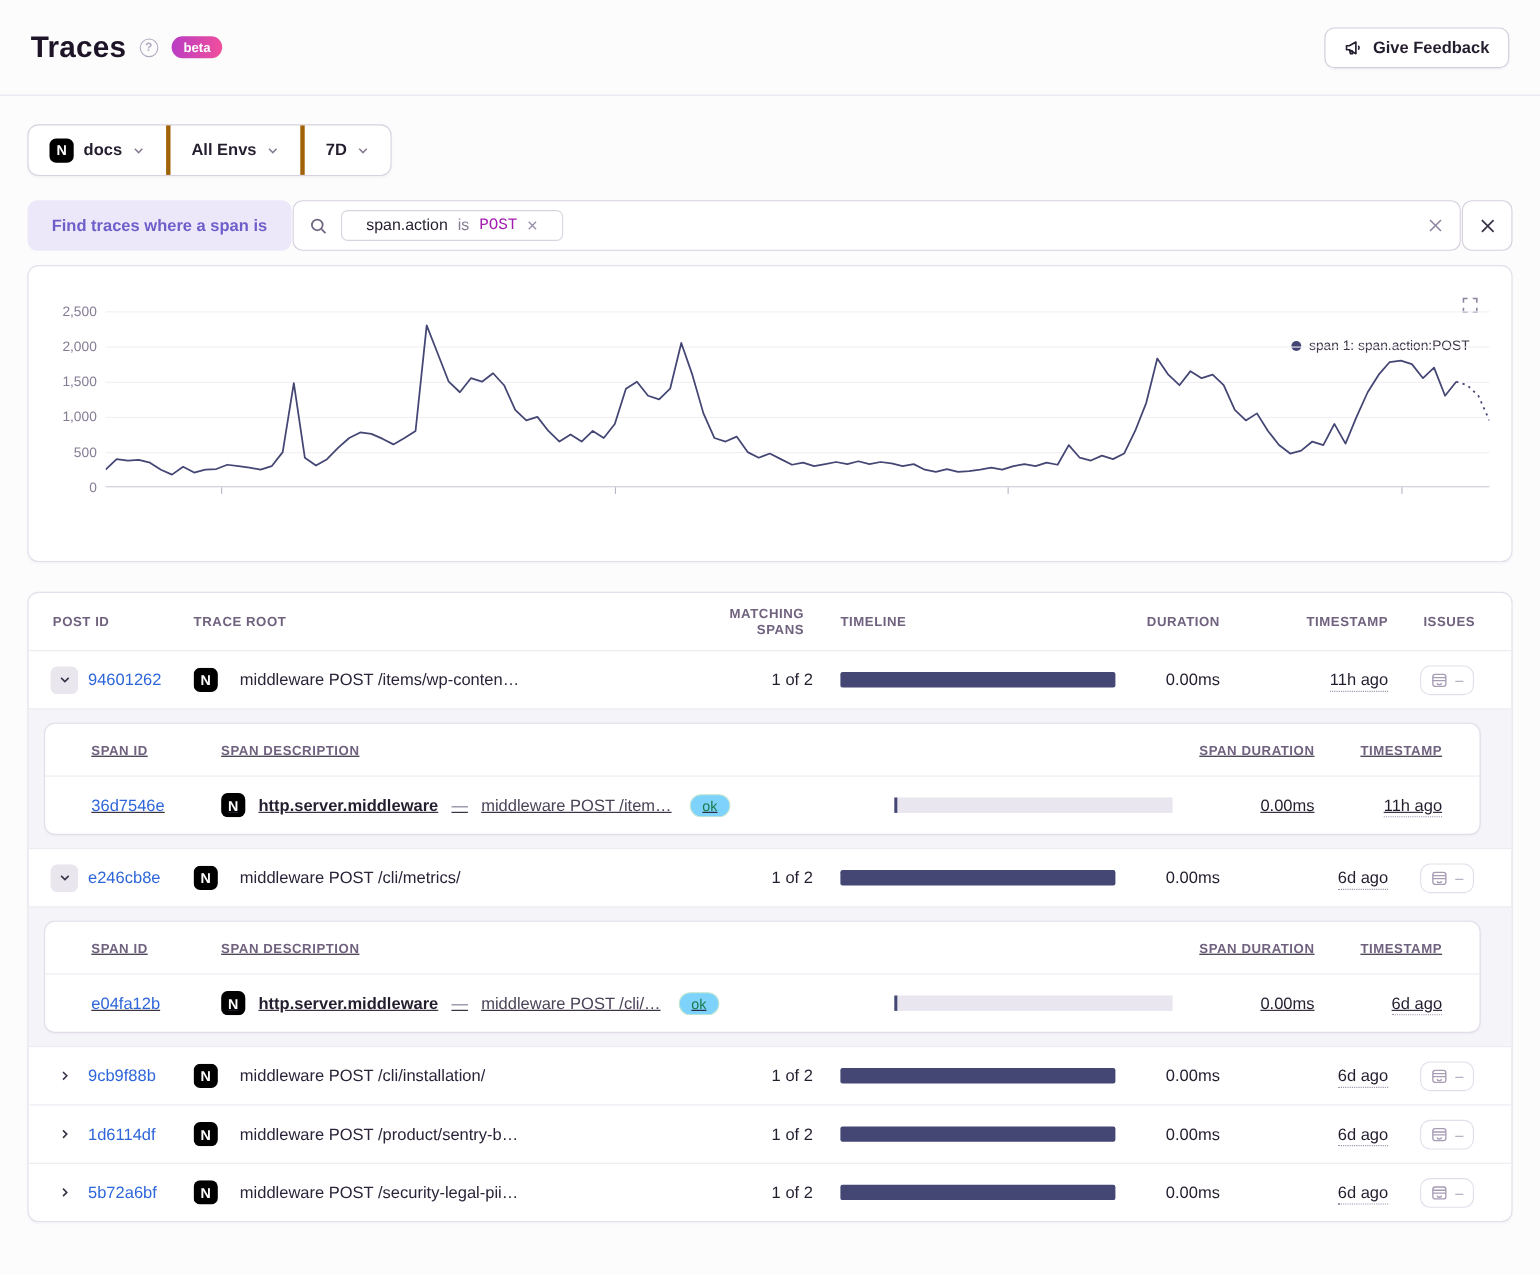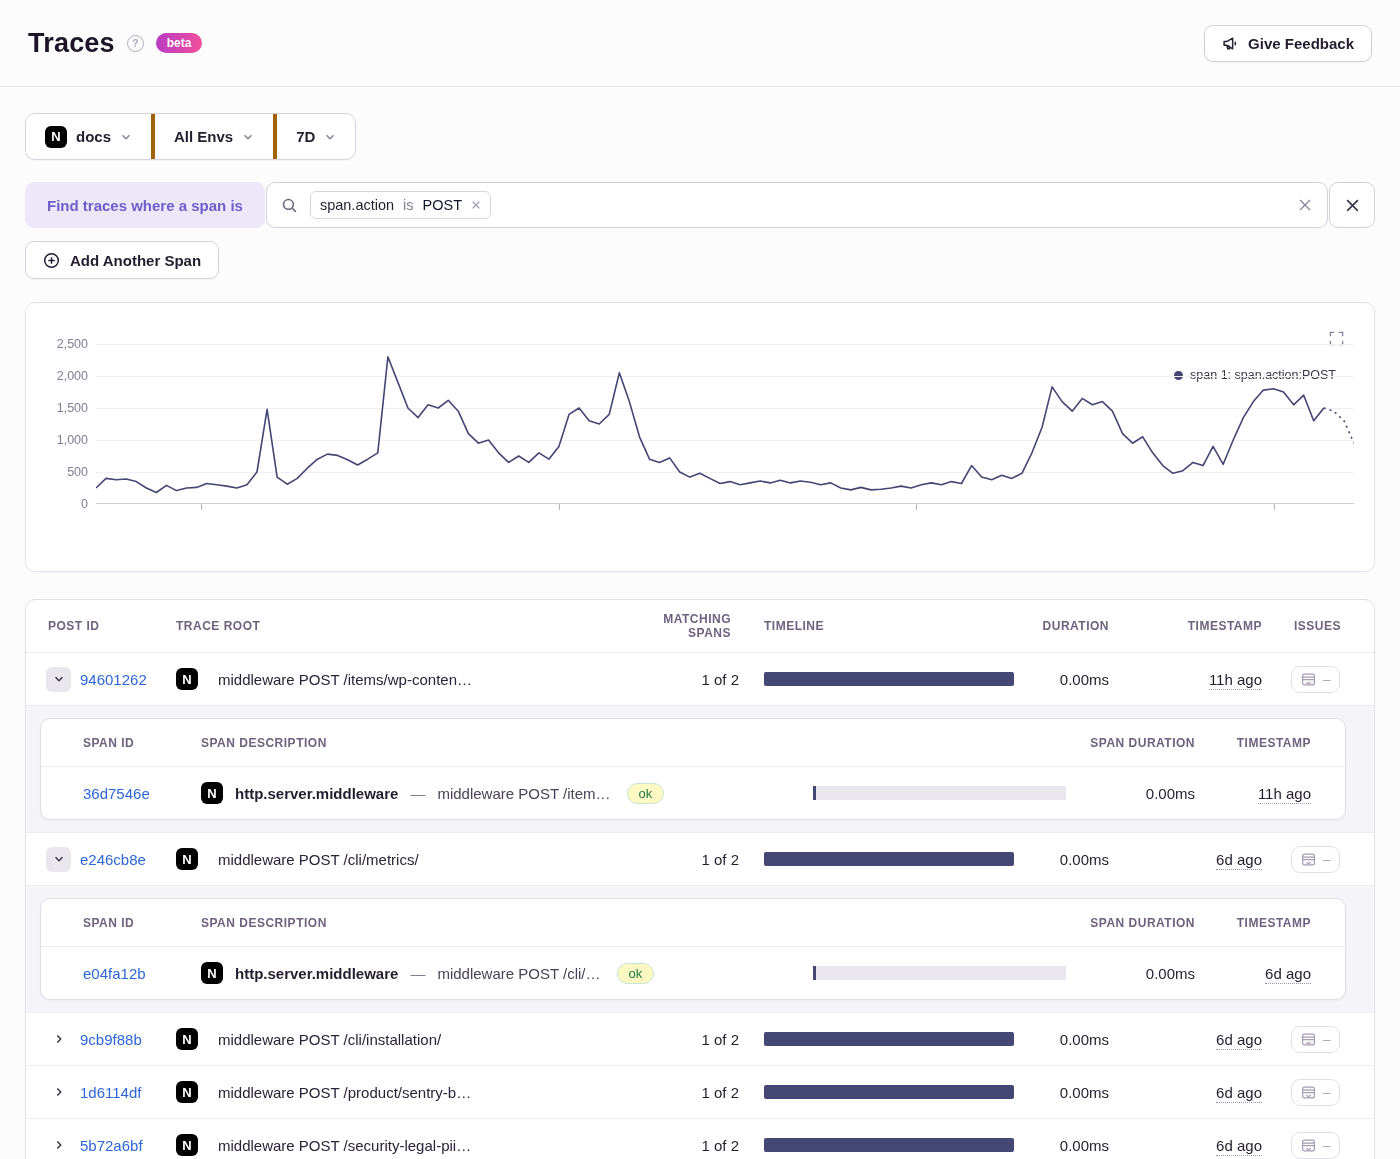--- a/index.html
+++ b/index.html
@@ -34,24 +34,24 @@
   .chev { color:#857b93; display:flex; }
 
   
   .search-row { display:flex; gap:1px; margin-bottom:13px; }
   .where-pill { background:#ecE8fa; color:#6d5ec9; font-size:15px; font-weight:700;
     border-radius:9px; padding:0 22px; height:46px; display:flex; align-items:center; }
   .search-box { flex:1; height:46px; background:#fff; border:1px solid #d6d0de;
     border-radius:9px; display:flex; align-items:center; padding:0 14px; gap:12px; }
   .search-icon { color:#6f657f; display:flex; }
   .token { display:flex; align-items:center; gap:9px; border:1px solid #d9d4e0;
-    border-radius:6px; padding:5px 9px; font-size:14.5px; background:#fff; cursor:pointer; }
+    border-radius:6px; padding:5px 22px; font-size:14.5px; background:#fff; cursor:pointer; }
   .token .t-key { color:#241d2e; }
   .token .t-op { color:#857b93; }
-  .token .t-val { color:#0f172a; }
+  .token .t-val { color:#a21caf;font-family:Liberation Mono, monospace; }
   .token .t-x { color:#9a90a9; display:flex; cursor:pointer; }
   .search-input { flex:1; border:none; outline:none; font-size:15px; background:transparent;
     font-family:"Liberation Sans", sans-serif; }
   .clear-x { color:#8d82a0; display:flex; cursor:pointer; }
   .close-btn { width:46px; height:46px; background:#fff; border:1px solid #d6d0de;
     border-radius:9px; display:flex; align-items:center; justify-content:center;
     color:#3a3247; cursor:pointer; }
   .add-span-btn { display:inline-flex; align-items:center; gap:10px; background:#fff;
     border:1px solid #d6d0de; border-radius:9px; height:38px; padding:0 17px;
     font-size:15px; font-weight:700; color:#241d2e; margin-bottom:23px; cursor:pointer;
@@ -100,36 +100,36 @@
   .root-cell { display:flex; align-items:center; gap:20px; overflow:hidden; }
   .root-cell .nextjs-logo { flex:none; }
   .root-text { white-space:nowrap; overflow:hidden; color:#2b2338; }
   .bar-navy { width:250px; height:14px; background:#444674; border-radius:2px; }
   .ts { border-bottom:1px dotted #9d93ab; padding-bottom:1px; cursor:pointer; }
   .issues-cell { display:flex; justify-content:flex-start; padding-left:7px; }
   .issues-btn { display:flex; align-items:center; gap:7px; border:1px solid #e3dee9;
     background:#fff; border-radius:9px; padding:5px 9px; color:#a69cb4; cursor:pointer; }
 
   
-  .span-strip { background:#f5f4f8; border-top:1px solid #edeaf1; padding:12px 28px 12px 14px; }
+  .span-strip { background:#f5f4f8; border-top:1px solid #edeaf1; padding:12px 28px 12px 14px;text-decoration:underline; }
   .span-card { background:#fff; border:1px solid #e2dde9; border-radius:10px;
     box-shadow:0 1px 2px rgba(40,20,60,.04); overflow:hidden; }
   .s-grid { display:grid; grid-template-columns:160px 1fr 290px 120px 150px; align-items:center; }
   .s-head { height:48px; font-size:12px; font-weight:700; letter-spacing:.5px;
     color:#70627f; border-bottom:1px solid #edeaf1; }
   .sc1 { padding-left:42px; }
   .sc4 { text-align:right; }
   .sc5 { text-align:right; padding-right:34px; }
   .span-row { height:52px; font-size:15px; }
   .span-id { padding-left:42px; }
   .desc-cell { display:flex; align-items:center; gap:12px; overflow:hidden; }
   .desc-op { font-weight:700; color:#241d2e; white-space:nowrap; }
   .desc-sep { color:#857b93; }
   .desc-text { color:#4b4357; white-space:nowrap; overflow:hidden; }
-  .ok-badge { font-size:13px; color:#1c7a48; background:#fef9c3; border:1px solid #c3e5d2;
+  .ok-badge { font-size:13px; color:#1c7a48; background:#7dd3fc; border:1px solid #c3e5d2;
     border-radius:20px; padding:2px 11px; margin-left:4px; flex:none; }
   .span-bar { display:flex; align-items:center; padding-left:28px; }
   .span-bar .tick { width:3px; height:14px; background:#444674; flex:none; }
   .span-bar .rest { width:250px; height:14px; background:#e9e6ef; }
 </style>
 </head>
 <body>
 
 <div class="page-header">
   <div class="title-group">
@@ -207,29 +207,20 @@
           </svg>
       </span>
     </div>
     <button class="close-btn">
       <svg width="17" height="17" viewBox="0 0 16 16" fill="none" stroke="currentColor" stroke-width="1.5">
           <path d="M3 3l10 10M13 3L3 13"></path>
         </svg>
     </button>
   </div>
 
-  <button class="add-span-btn">
-    <span class="chev" style="color:#241d2e">
-      <svg width="17" height="17" viewBox="0 0 16 16" fill="none" stroke="currentColor" stroke-width="1.4">
-          <circle cx="8" cy="8" r="6.4"></circle>
-          <path d="M8 5v6M5 8h6"></path>
-        </svg>
-    </span>
-    <span>Add Another Span</span>
-  </button>
 
   
   <div class="card chart-card">
     <span class="expand-icon">
       <svg width="15" height="15" viewBox="0 0 16 16" fill="none" stroke="currentColor" stroke-width="1.5">
           <path d="M1.5 5.5v-4h4M10.5 1.5h4v4M14.5 10.5v4h-4M5.5 14.5h-4v-4"></path>
         </svg>
     </span>
     <div class="legend">
       <span class="legend-dot" id="legend-dot" style="background: rgb(68, 70, 116);"></span>

